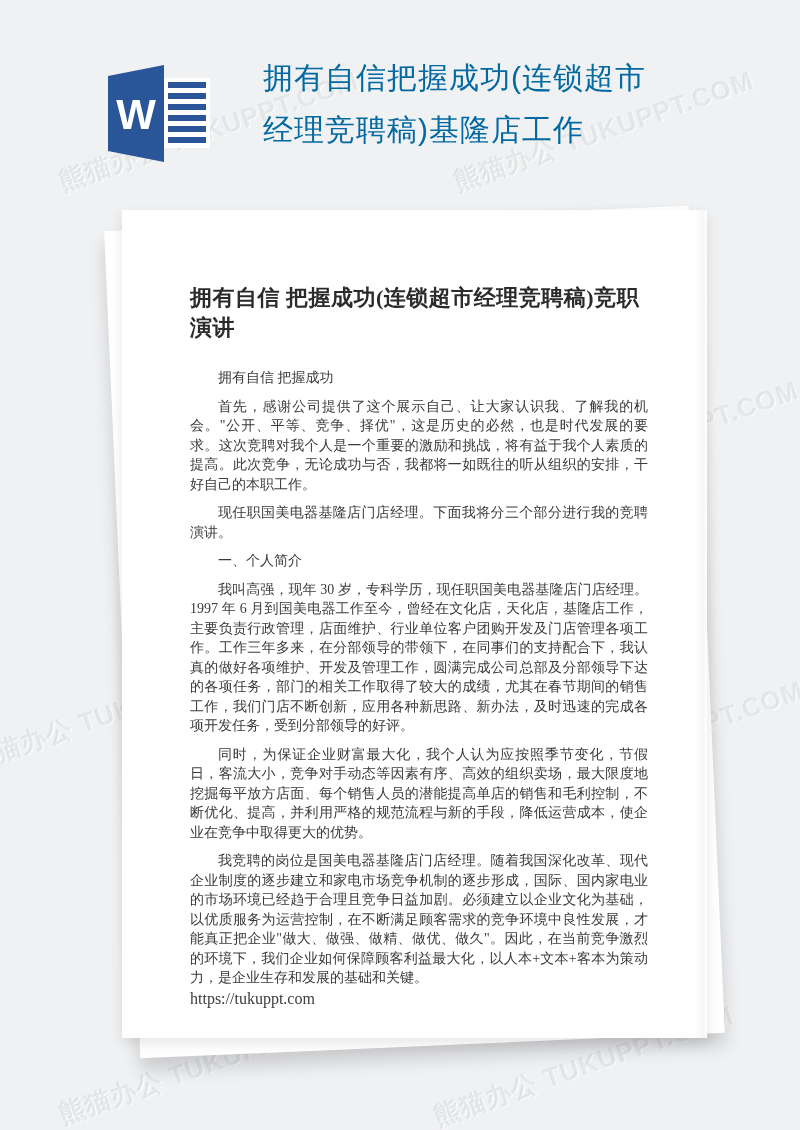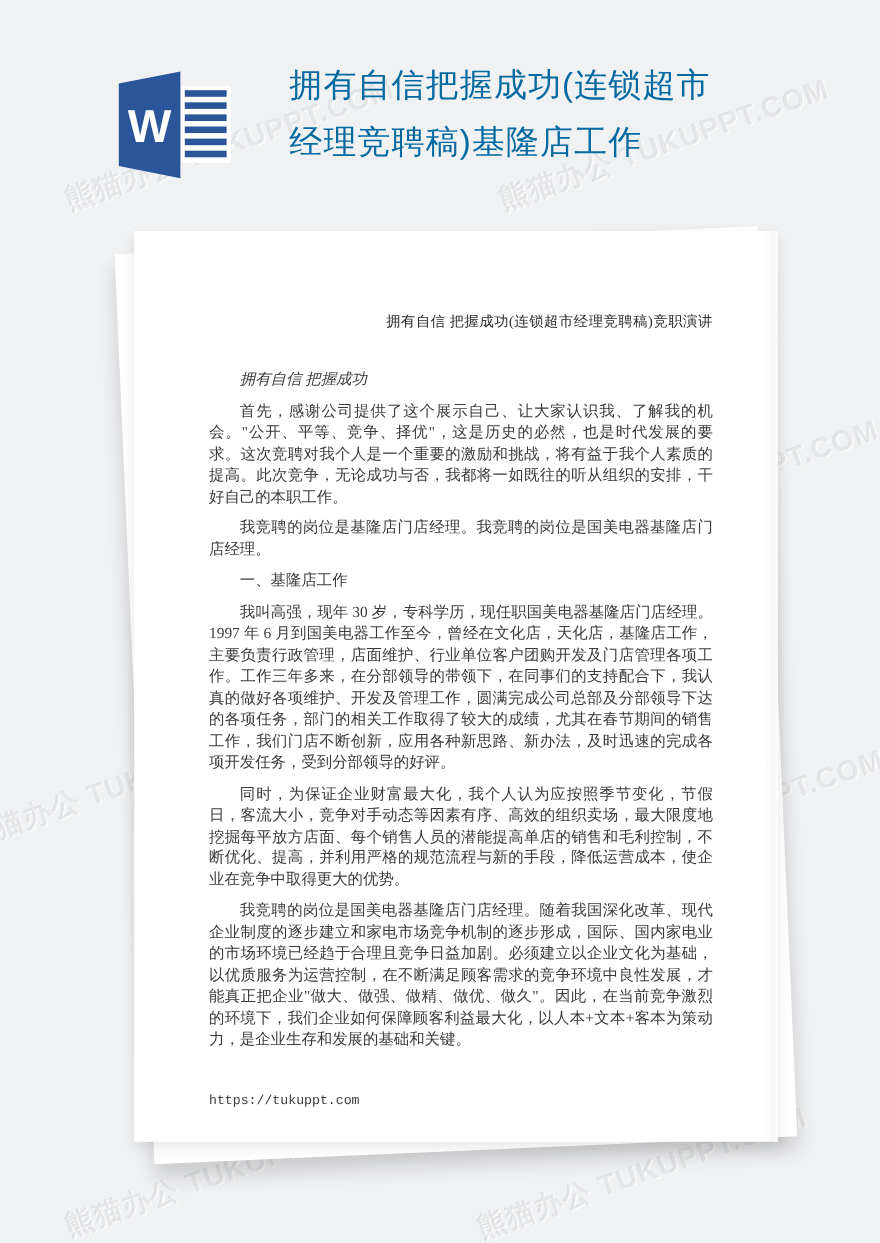--- a/index.html
+++ b/index.html
@@ -45,35 +45,35 @@
     background:linear-gradient(to right,rgba(0,0,0,0) 0%,rgba(0,0,0,0.035) 70%,rgba(255,255,255,0.6) 100%);
   }
   
   .doc{
     position:absolute;left:68px;right:59px;top:0;
     font-family:"Liberation Serif","DejaVu Serif",serif;
     color:#3a3a3a;
   }
   .doc-title{
     margin:73px 0 0 0;
-    text-align:right;
-    font-size:13px;font-weight:normal;color:#2b2b2b;
+    text-align:left;
+    font-size:22px;font-weight:bold;color:#2b2b2b;
     letter-spacing:0.5px;
   }
   .doc p{
     margin:9px 0 0 0;
     font-size:14px;line-height:19.5px;
     text-align:justify;text-indent:2em;
   }
-  .doc p.blk-line:first-of-type{margin-top:35px;font-style:italic;}
+  .doc p.blk-line:first-of-type{margin-top:25px;}
   .doc p.blk-heading{color:#3a3a3a;}
   .doc-footer{
     position:absolute;left:68px;bottom:30px;
-    font-family:Liberation Mono, monospace;
-    font-size:12px;color:#3c3c3c;text-decoration:none;
+    font-family:Liberation Serif, serif;
+    font-size:16px;color:#3c3c3c;text-decoration:none;
   }
 </style>
 </head>
 <body>
 
 <div id="wm-layer">
     <div class="wm" style="left: 60px; top: 165px;">熊猫办公 TUKUPPT.COM</div>
     <div class="wm" style="left: 455px; top: 165px;">熊猫办公 TUKUPPT.COM</div>
     <div class="wm" style="left: 500px; top: 475px;">熊猫办公 TUKUPPT.COM</div>
     <div class="wm" style="left: -30px; top: 745px;">熊猫办公 TUKUPPT.COM</div>
@@ -104,21 +104,21 @@
 </div>
 
 <div class="page-back"></div>
 
 <div class="page-front">
   <div class="doc">
     <div class="doc-title">拥有自信 把握成功(连锁超市经理竞聘稿)竞职演讲</div>
     <div id="doc-body">
         <p class="blk-line">拥有自信 把握成功</p>
         <p class="blk-para">首先，感谢公司提供了这个展示自己、让大家认识我、了解我的机会。"公开、平等、竞争、择优"，这是历史的必然，也是时代发展的要求。这次竞聘对我个人是一个重要的激励和挑战，将有益于我个人素质的提高。此次竞争，无论成功与否，我都将一如既往的听从组织的安排，干好自己的本职工作。</p>
-        <p class="blk-para">我竞聘的岗位是基隆店门店经理。我竞聘的岗位是国美电器基隆店门店经理。</p>
-        <p class="blk-heading">一、基隆店工作</p>
+        <p class="blk-para">现任职国美电器基隆店门店经理。下面我将分三个部分进行我的竞聘演讲。</p>
+        <p class="blk-heading">一、个人简介</p>
         <p class="blk-para">我叫高强，现年 30 岁，专科学历，现任职国美电器基隆店门店经理。1997 年 6 月到国美电器工作至今，曾经在文化店，天化店，基隆店工作，主要负责行政管理，店面维护、行业单位客户团购开发及门店管理各项工作。工作三年多来，在分部领导的带领下，在同事们的支持配合下，我认真的做好各项维护、开发及管理工作，圆满完成公司总部及分部领导下达的各项任务，部门的相关工作取得了较大的成绩，尤其在春节期间的销售工作，我们门店不断创新，应用各种新思路、新办法，及时迅速的完成各项开发任务，受到分部领导的好评。</p>
         <p class="blk-para">同时，为保证企业财富最大化，我个人认为应按照季节变化，节假日，客流大小，竞争对手动态等因素有序、高效的组织卖场，最大限度地挖掘每平放方店面、每个销售人员的潜能提高单店的销售和毛利控制，不断优化、提高，并利用严格的规范流程与新的手段，降低运营成本，使企业在竞争中取得更大的优势。</p>
         <p class="blk-para">我竞聘的岗位是国美电器基隆店门店经理。随着我国深化改革、现代企业制度的逐步建立和家电市场竞争机制的逐步形成，国际、国内家电业的市场环境已经趋于合理且竞争日益加剧。必须建立以企业文化为基础，以优质服务为运营控制，在不断满足顾客需求的竞争环境中良性发展，才能真正把企业"做大、做强、做精、做优、做久"。因此，在当前竞争激烈的环境下，我们企业如何保障顾客利益最大化，以人本+文本+客本为策动力，是企业生存和发展的基础和关键。</p>
       </div>
   </div>
   <a class="doc-footer" href="#">https://tukuppt.com</a>
 </div>
 
 </body></html>

